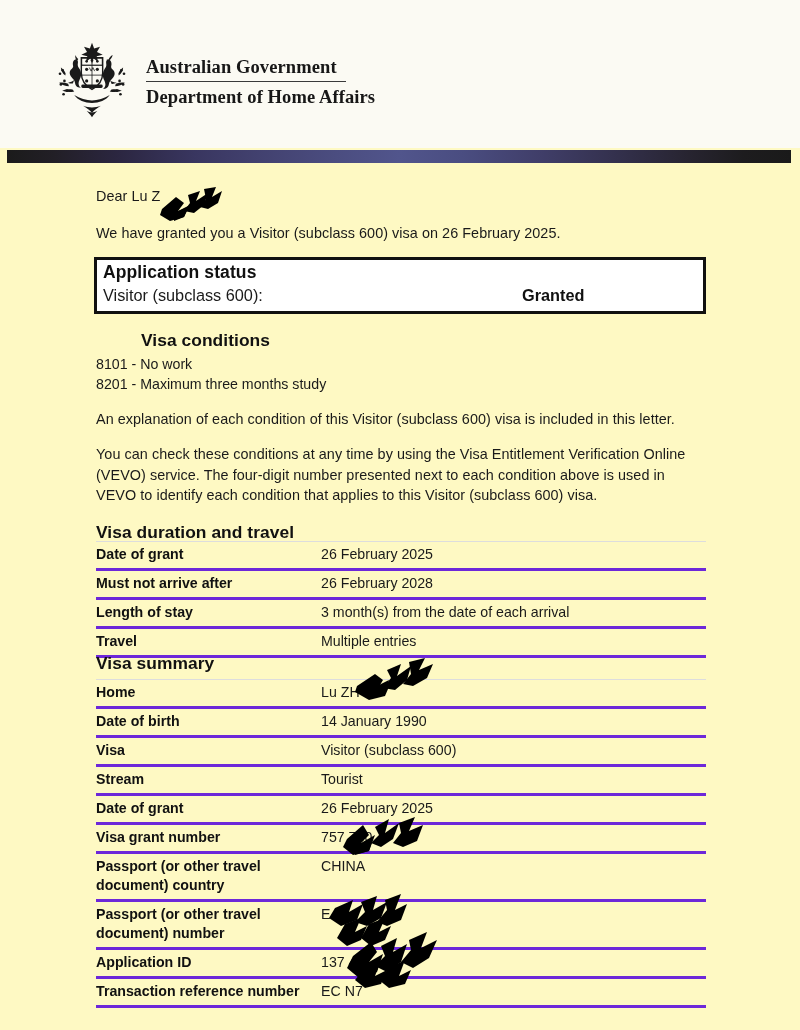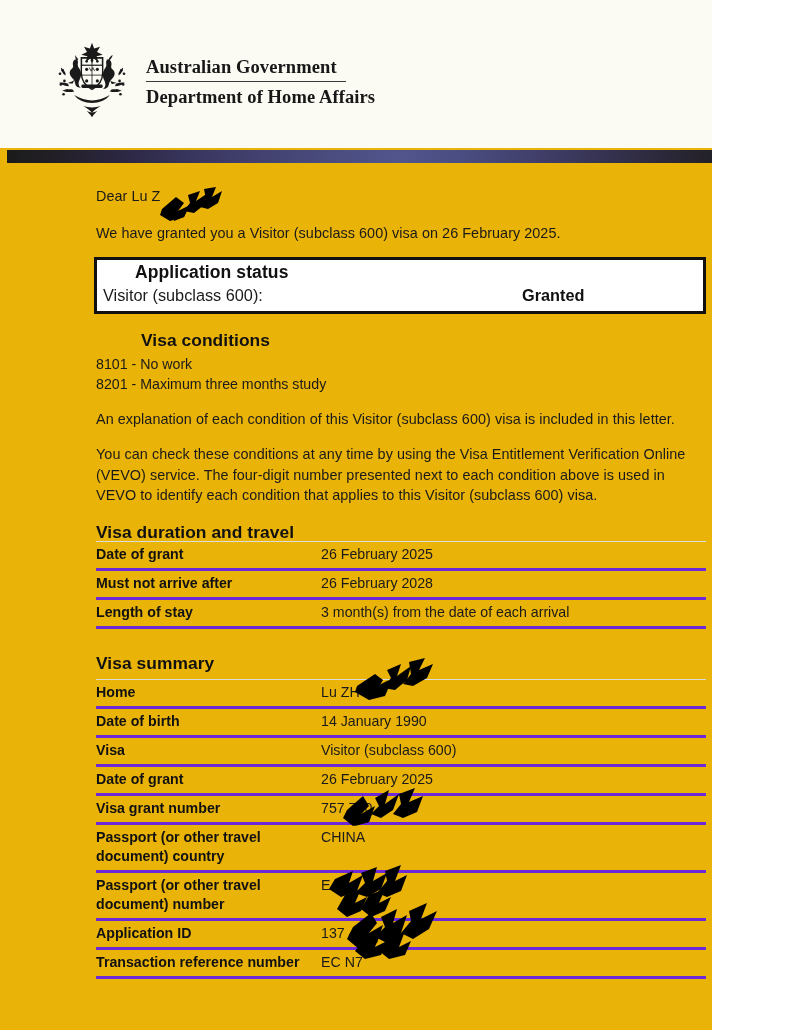--- a/index.html
+++ b/index.html
@@ -9,23 +9,23 @@
     padding: 0;
     width: 800px;
     height: 1030px;
     background: #ffffff;
     font-family: "Liberation Sans", sans-serif;
     -webkit-font-smoothing: antialiased;
   }
 
   #page {
     position: relative;
-    width: 712px;
+    width: 800px;
     height: 1030px;
-    background: #eab308;
+    background: #fef9c3;
     overflow: hidden;
   }
 
   
   .letterhead {
     position: absolute;
     left: 0; top: 0;
     width: 800px;
     height: 148px;
     background: #fbfaf3;
@@ -125,21 +125,20 @@
     background: #ffffff;
   }
   .status-title {
     position: absolute;
     left: 6px;
     top: 2px;
     font-size: 17.5px;
     font-weight: bold;
     color: #111111;
     letter-spacing: 0.1px;
-    margin-left: 32px;
   }
   .status-subclass {
     position: absolute;
     left: 6px;
     top: 26px;
     font-size: 16.3px;
     color: #1a1a1a;
   }
   .status-value {
     position: absolute;
@@ -317,20 +316,24 @@
           <td class="v">26 February 2025</td>
         </tr>
         <tr>
           <td class="k">Must not arrive after</td>
           <td class="v">26 February 2028</td>
         </tr>
         <tr>
           <td class="k">Length of stay</td>
           <td class="v">3 month(s) from the date of each arrival</td>
         </tr>
+        <tr>
+          <td class="k">Travel</td>
+          <td class="v">Multiple entries</td>
+        </tr>
       </tbody>
     </table>
 
     <div class="section-heading summary-heading">Visa summary</div>
     <table class="dtable t-summary">
       <tbody>
         <tr>
           <td class="k">Home</td>
           <td class="v">
             <span>Lu ZH</span>
@@ -346,20 +349,24 @@
             </span>
           </td>
         </tr>
         <tr>
           <td class="k">Date of birth</td>
           <td class="v">14 January 1990</td>
         </tr>
         <tr>
           <td class="k">Visa</td>
           <td class="v">Visitor (subclass 600)</td>
+        </tr>
+        <tr>
+          <td class="k">Stream</td>
+          <td class="v">Tourist</td>
         </tr>
         <tr>
           <td class="k">Date of grant</td>
           <td class="v">26 February 2025</td>
         </tr>
         <tr>
           <td class="k">Visa grant number</td>
           <td class="v">
             <span>757        780</span>
             <span class="mark" style="left:20px; top:-8px;">

